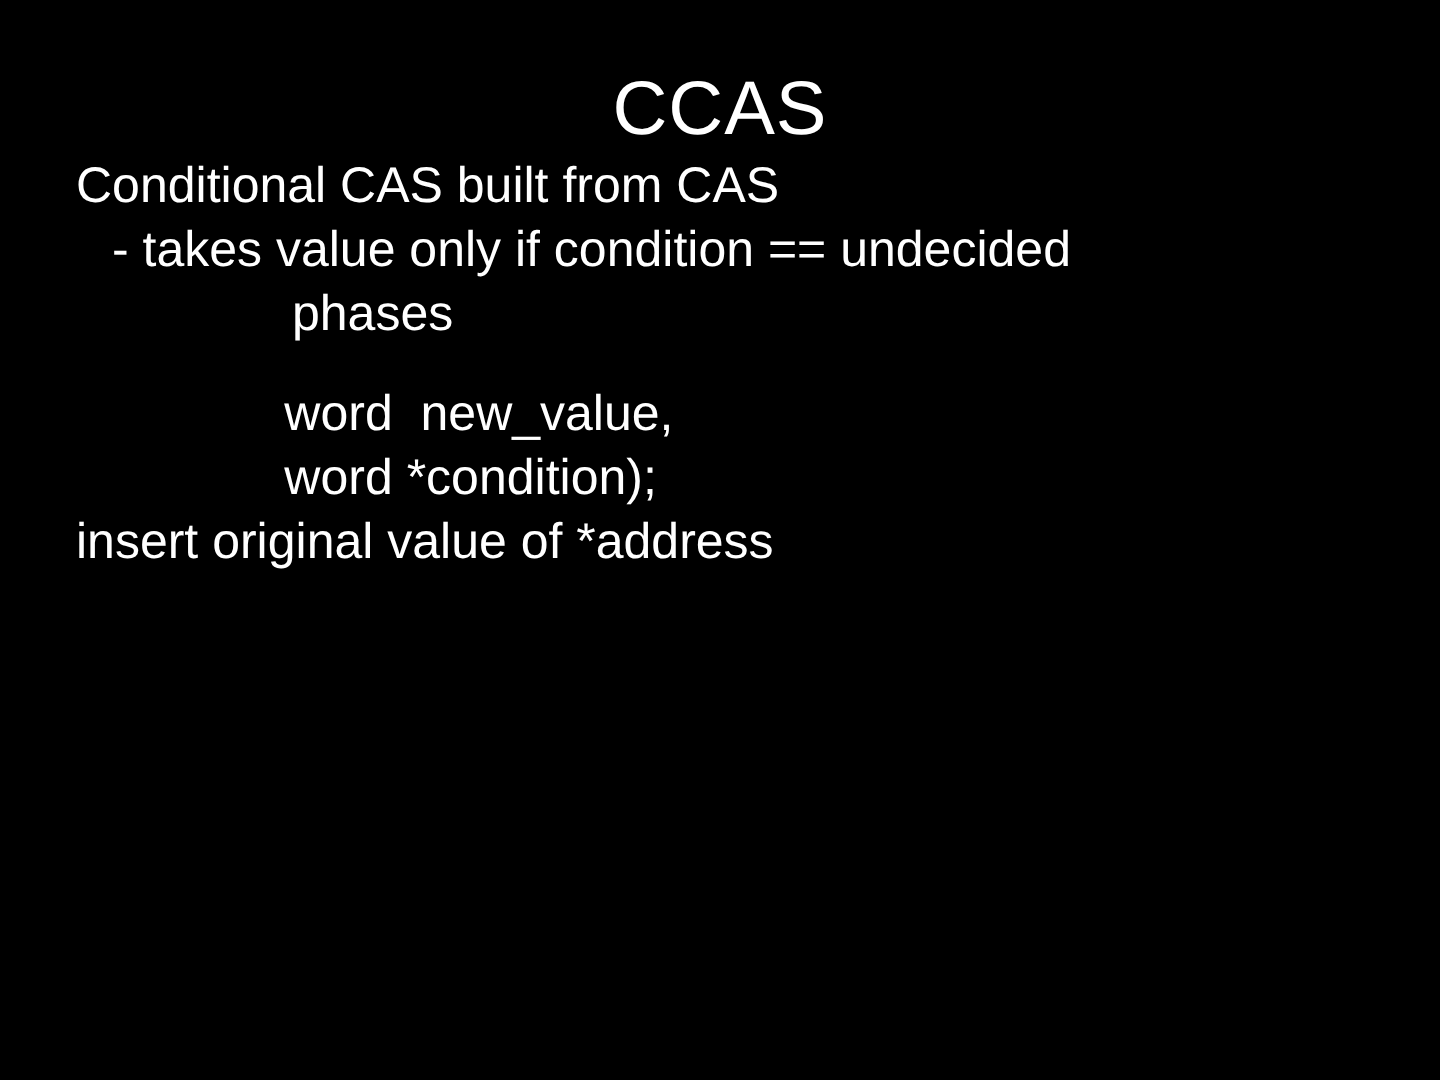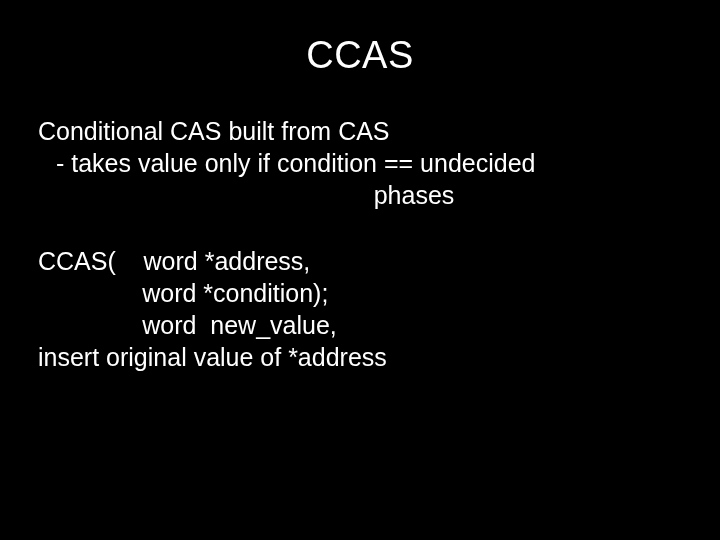--- a/index.html
+++ b/index.html
@@ -16,37 +16,35 @@
     width: 720px;
     height: 540px;
     box-sizing: border-box;
     padding: 30px 38px 30px 38px;
   }
   .title {
     text-align: center;
     font-size: 38px;
     font-weight: 400;
     margin-top: 4px;
-    margin-bottom: 38px;
     letter-spacing: 0.5px;
   }
   .body {
     font-size: 25px;
     line-height: 1.28;
     font-weight: 400;
   }
   .para {
-    margin-bottom: 34px;
+    margin-bottom: 18px;
   }
   .indent1 {
     padding-left: 18px;
   }
   .indent-phases {
     padding-left: 108px;
-    text-align: center;
   }
   .sig-block {
   }
   .sig-line {
     white-space: pre;
   }
 </style>
 </head>
 <body>
 
@@ -54,19 +52,18 @@
   <div class="title">CCAS</div>
 
   <div class="body">
     <div class="para">
       <div>Conditional CAS built from CAS</div>
       <div class="indent1">- takes value only if condition == undecided</div>
       <div class="indent-phases">phases</div>
     </div>
 
     <div class="sig-block">
-      <div class="sig-line">CCAS(    word *address,</div>
+      <div class="sig-line">               word  new_value,</div>
       <div class="sig-line">               word *condition);</div>
-      <div class="sig-line">               word  new_value,</div>
       <div>insert original value of *address</div>
     </div>
   </div>
 </div>
 
 </body></html>

